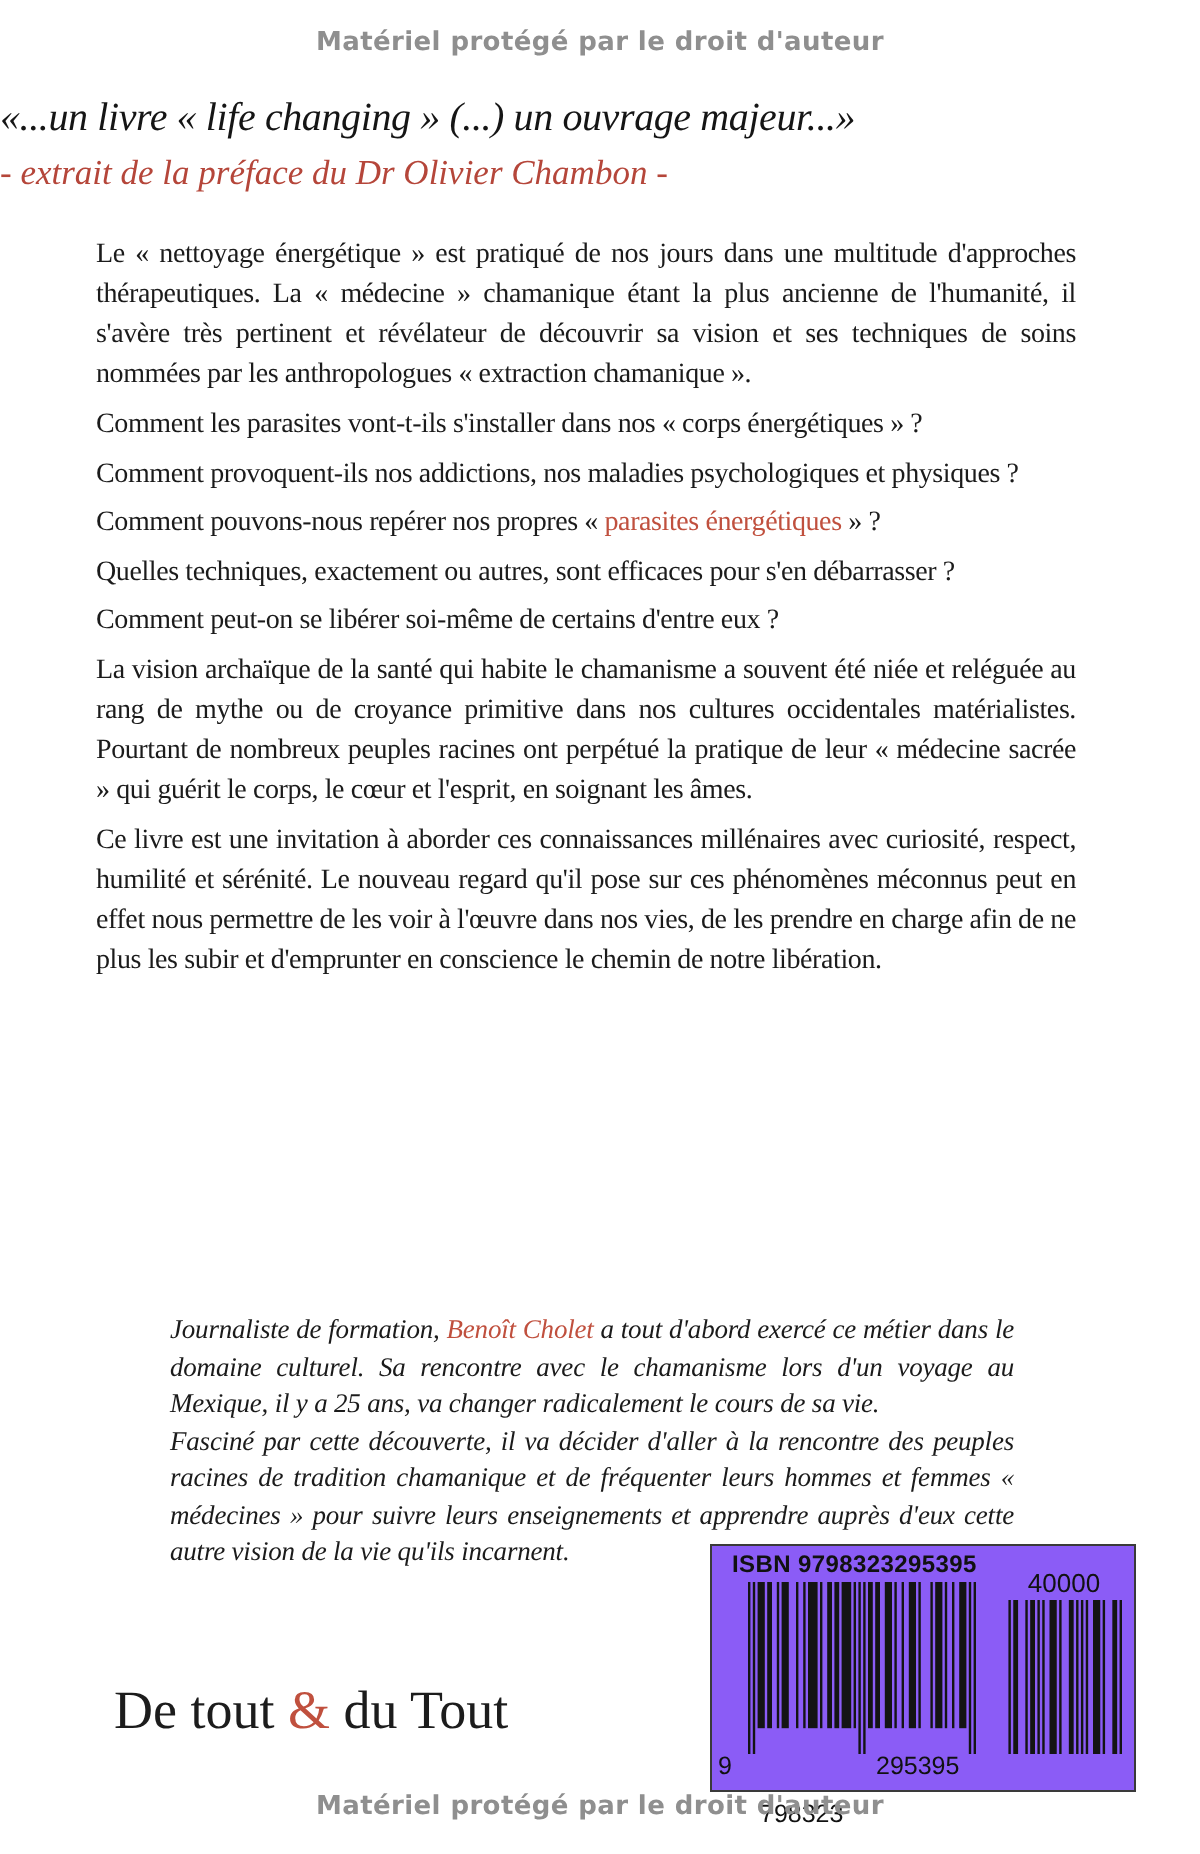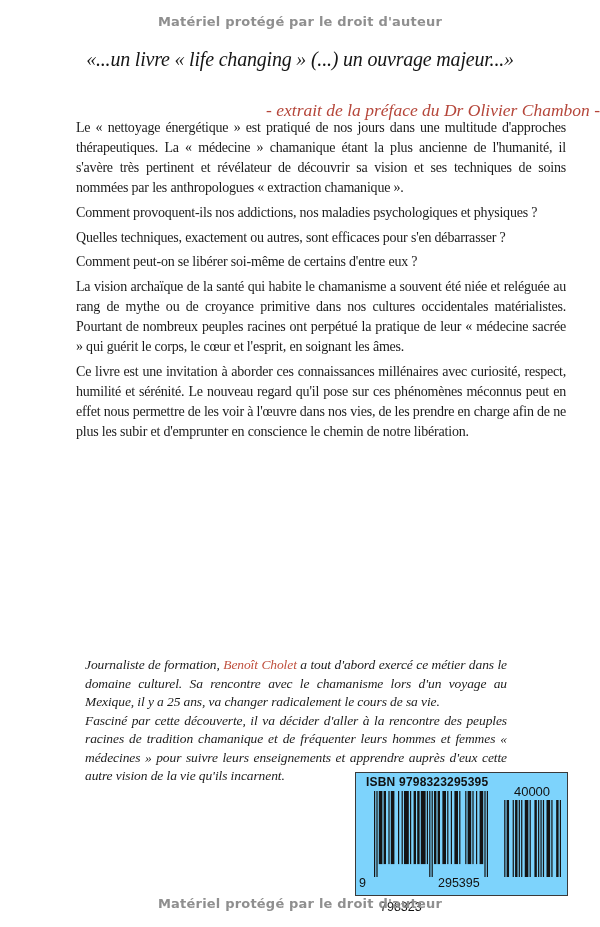--- a/index.html
+++ b/index.html
@@ -5,41 +5,41 @@
   html,body{margin:0;padding:0;background:#fff;}
   .page{position:relative;width:600px;height:927px;background:#ffffff;overflow:hidden;
         font-family:"Liberation Serif",serif;color:#1b1b1b;}
 
   .watermark{position:absolute;left:0;width:100%;text-align:center;
              font-family:"DejaVu Sans",sans-serif;font-weight:bold;font-size:13px;
              color:var(--watermark_gray,#8f8f8f);letter-spacing:0.2px;}
   .watermark.top{top:14px;}
   .watermark.bottom{top:896px;}
 
-  .quote{position:absolute;top:48px;left:0;width:100%;text-align:center;
+  .quote{position:absolute;top:48px;left:0;width:100%;text-align:left;
          font-style:italic;font-size:20px;letter-spacing:-0.2px;color:#151515;}
-  .attribution{position:absolute;top:76px;left:0;width:100%;text-align:right;
-         font-style:italic;font-size:17.5px;color:var(--accent_red,#b5463a);margin-top:24px;}
+  .attribution{position:absolute;top:76px;left:0;width:100%;text-align:left;
+         font-style:italic;font-size:17.5px;color:var(--accent_red,#b5463a);}
 
-  .body-text{position:absolute;left:76px;top:118px;width:490px;
+  .body-text{position:absolute;left:48px;top:118px;width:490px;
              font-size:14px;line-height:20px;letter-spacing:-0.2px;}
   .body-text p{margin:0 0 5px 0;}
   .just{text-align:justify;}
   .q{white-space:nowrap;margin:0 0 4.5px 0 !important;}
   .red{color:var(--highlight_red,#c0503e);}
 
   .bio{position:absolute;left:85px;top:656px;width:422px;
        font-style:italic;font-size:13.5px;line-height:18.5px;letter-spacing:-0.1px;}
   .bio p{margin:0;text-align:justify;}
 
   .publisher{position:absolute;left:57px;top:840px;font-size:27px;color:#1c1c1c;}
   .publisher .amp{color:var(--highlight_red,#c0503e);}
 
   .barcode-box{position:absolute;left:355px;top:772px;width:213px;height:124px;
-               background:#7dd3fc;border:1px solid #3a3a3a;box-sizing:border-box;
+               background:#8b5cf6;border:1px solid #3a3a3a;box-sizing:border-box;
                font-family:"Liberation Sans",sans-serif;color:#111;}
   .isbn-label{position:absolute;left:10px;top:2px;font-size:12px;font-weight:bold;letter-spacing:0.2px;}
   .main-bars{position:absolute;left:18px;top:18px;width:114px;height:86px;}
   .supp-label{position:absolute;left:147px;top:11px;width:58px;text-align:center;font-size:13px;}
   .supp-bars{position:absolute;left:147px;top:27px;width:58px;height:77px;}
   .barcode-box svg rect{fill:#141414;}
   .bdigit{position:absolute;font-size:12.5px;top:103px;}
   .bdigit.lead{left:3px;}
   .bdigit.g1{left:24px;margin-top:24px;}
   .bdigit.g2{left:82px;}
@@ -51,33 +51,36 @@
 
   <div class="watermark top">Matériel protégé par le droit d'auteur</div>
 
   <div class="quote">«...un livre « life changing » (...) un ouvrage majeur...»</div>
 
   <div class="attribution">- extrait de la préface du Dr Olivier Chambon -</div>
 
   <div class="body-text">
     <p class="just">Le « nettoyage énergétique » est pratiqué de nos jours dans une multitude d'approches thérapeutiques. La « médecine » chamanique étant la plus ancienne de l'humanité, il s'avère très pertinent et révélateur de découvrir sa vision et ses techniques de soins nommées par les anthropologues « extraction chamanique ».</p>
 
+    <p class="q"><span>Comment les parasites vont-t-ils s'installer dans nos « corps énergétiques » ?</span><span class="red"></span><span></span></p>
     <p class="q"><span>Comment provoquent-ils nos addictions, nos maladies psychologiques et physiques ?</span><span class="red"></span><span></span></p>
+    <p class="q"><span>Comment pouvons-nous repérer nos propres « </span><span class="red">parasites énergétiques</span><span> » ?</span></p>
     <p class="q"><span>Quelles techniques, exactement ou autres, sont efficaces pour s'en débarrasser ?</span><span class="red"></span><span></span></p>
     <p class="q"><span>Comment peut-on se libérer soi-même de certains d'entre eux ?</span><span class="red"></span><span></span></p>
 
     <p class="just">La vision archaïque de la santé qui habite le chamanisme a souvent été niée et reléguée au rang de mythe ou de croyance primitive dans nos cultures occidentales matérialistes. Pourtant de nombreux peuples racines ont perpétué la pratique de leur « médecine sacrée » qui guérit le corps, le cœur et l'esprit, en soignant les âmes.</p>
     <p class="just">Ce livre est une invitation à aborder ces connaissances millénaires avec curiosité, respect, humilité et sérénité. Le nouveau regard qu'il pose sur ces phénomènes méconnus peut en effet nous permettre de les voir à l'œuvre dans nos vies, de les prendre en charge afin de ne plus les subir et d'emprunter en conscience le chemin de notre libération.</p>
   </div>
 
   <div class="bio">
     <p><span>Journaliste de formation, </span><span class="red">Benoît Cholet</span><span> a tout d'abord exercé ce métier dans le domaine culturel. Sa rencontre avec le chamanisme lors d'un voyage au Mexique, il y a 25 ans, va changer radicalement le cours de sa vie.</span></p>
     <p>Fasciné par cette découverte, il va décider d'aller à la rencontre des peuples racines de tradition chamanique et de fréquenter leurs hommes et femmes « médecines » pour suivre leurs enseignements et apprendre auprès d'eux cette autre vision de la vie qu'ils incarnent.</p>
   </div>
 
+  <div class="publisher"><span>De tout </span><span class="amp">&amp;</span><span> du Tout</span></div>
 
   <div class="barcode-box">
     <div class="isbn-label">ISBN 9798323295395</div>
     <svg class="main-bars" id="main-barcode" viewBox="0 0 95 60" preserveAspectRatio="none">
         <rect x="0" y="0" width="1" height="60"></rect>
         <rect x="2" y="0" width="1" height="60"></rect>
         <rect x="4" y="0" width="3" height="51"></rect>
         <rect x="8" y="0" width="2" height="51"></rect>
         <rect x="12" y="0" width="1" height="51"></rect>
         <rect x="14" y="0" width="3" height="51"></rect>

